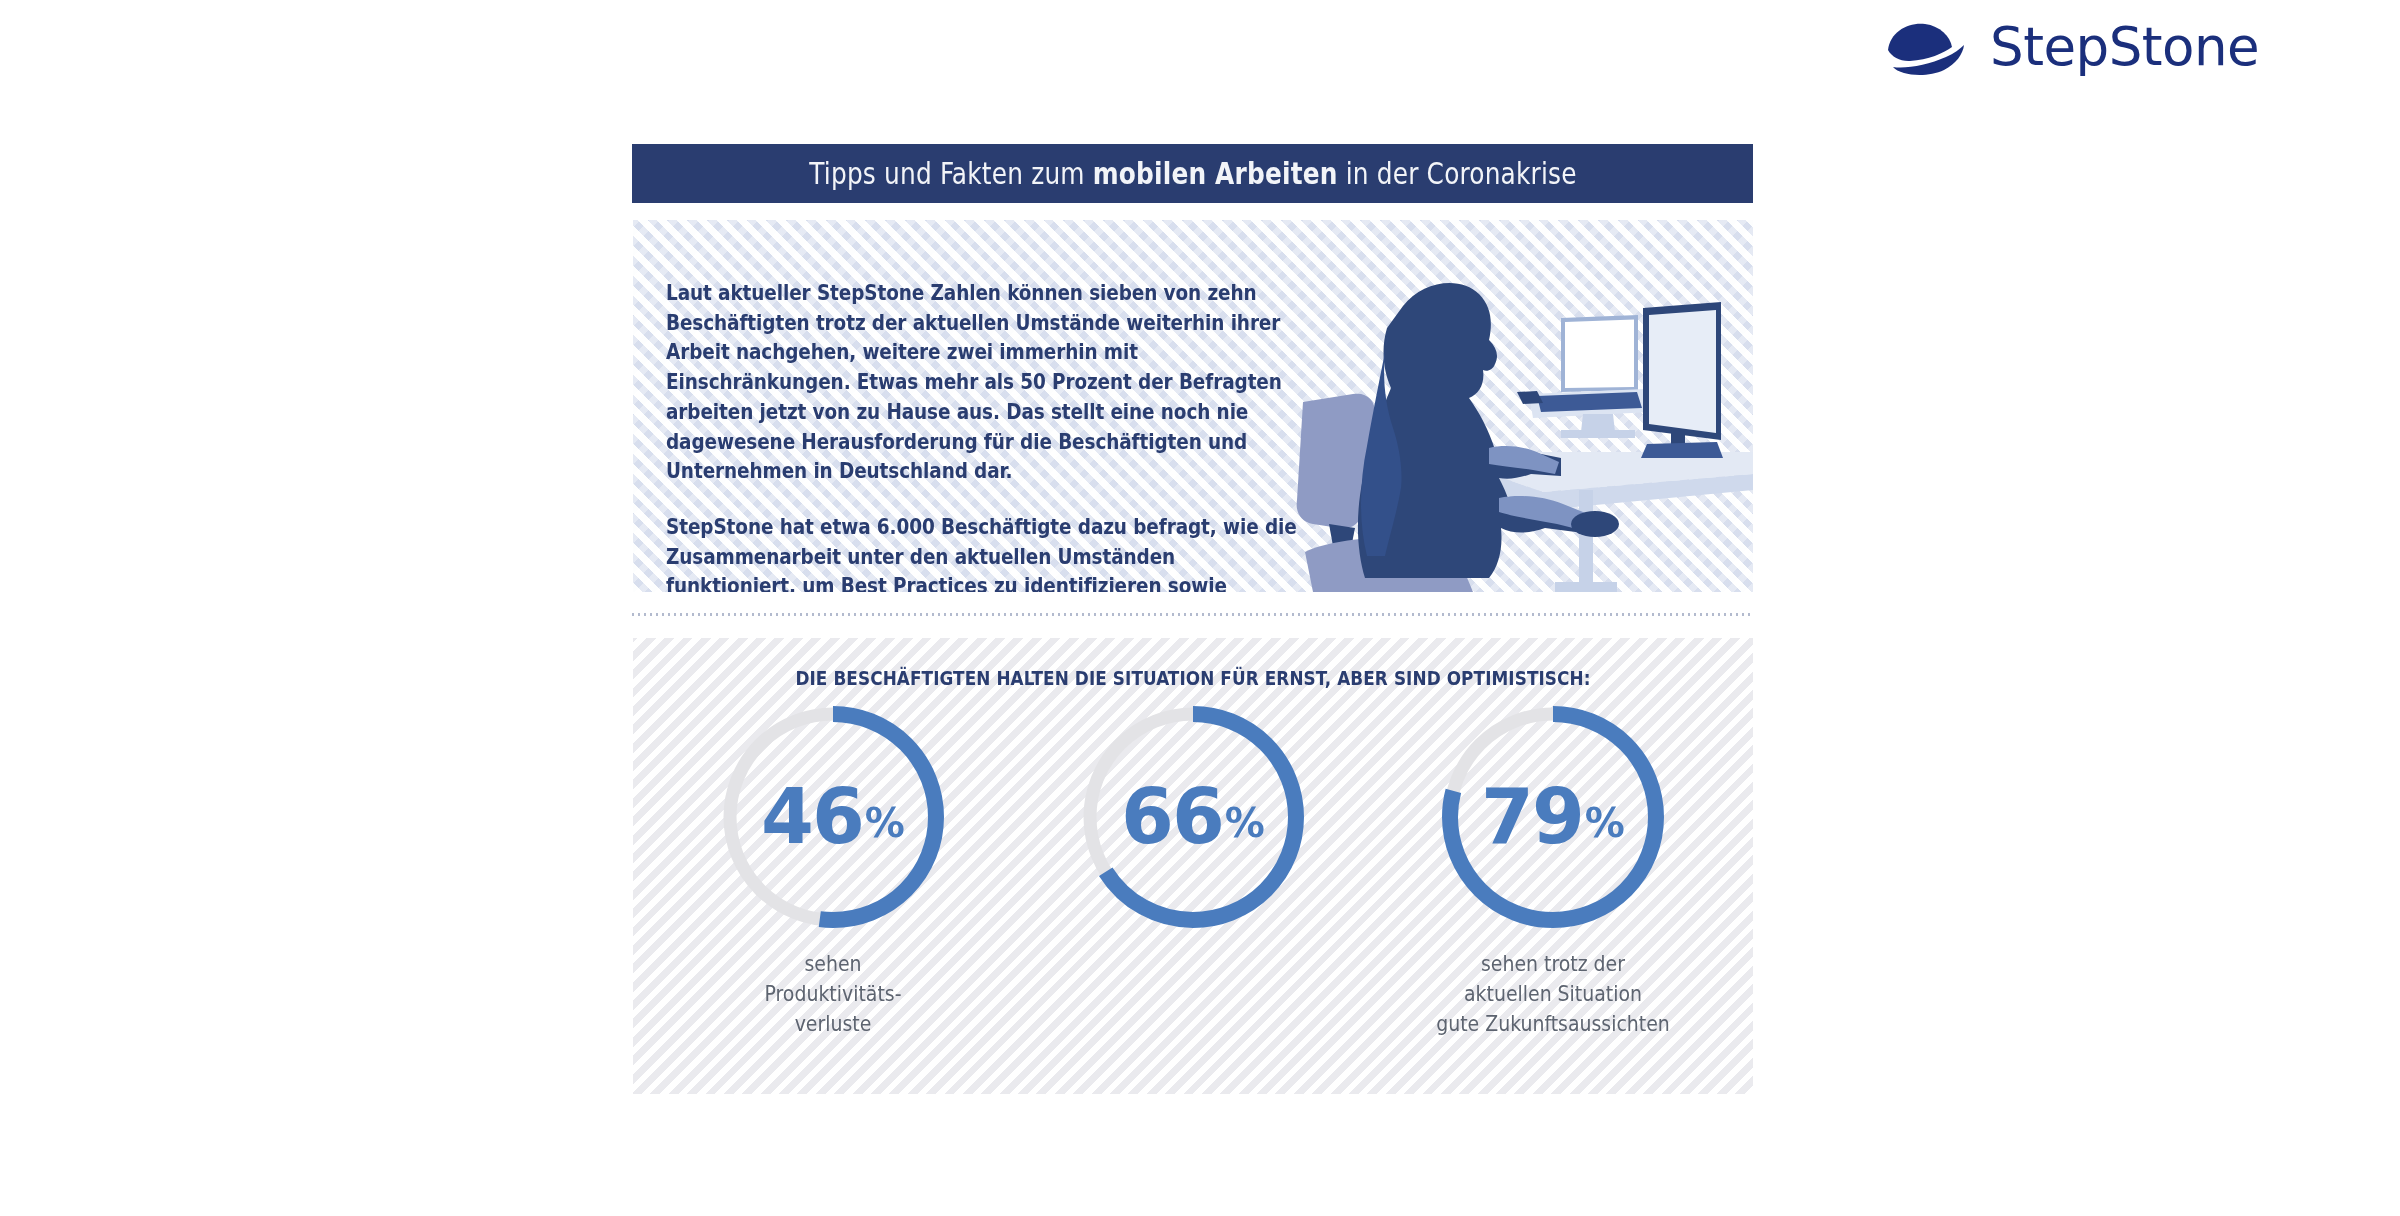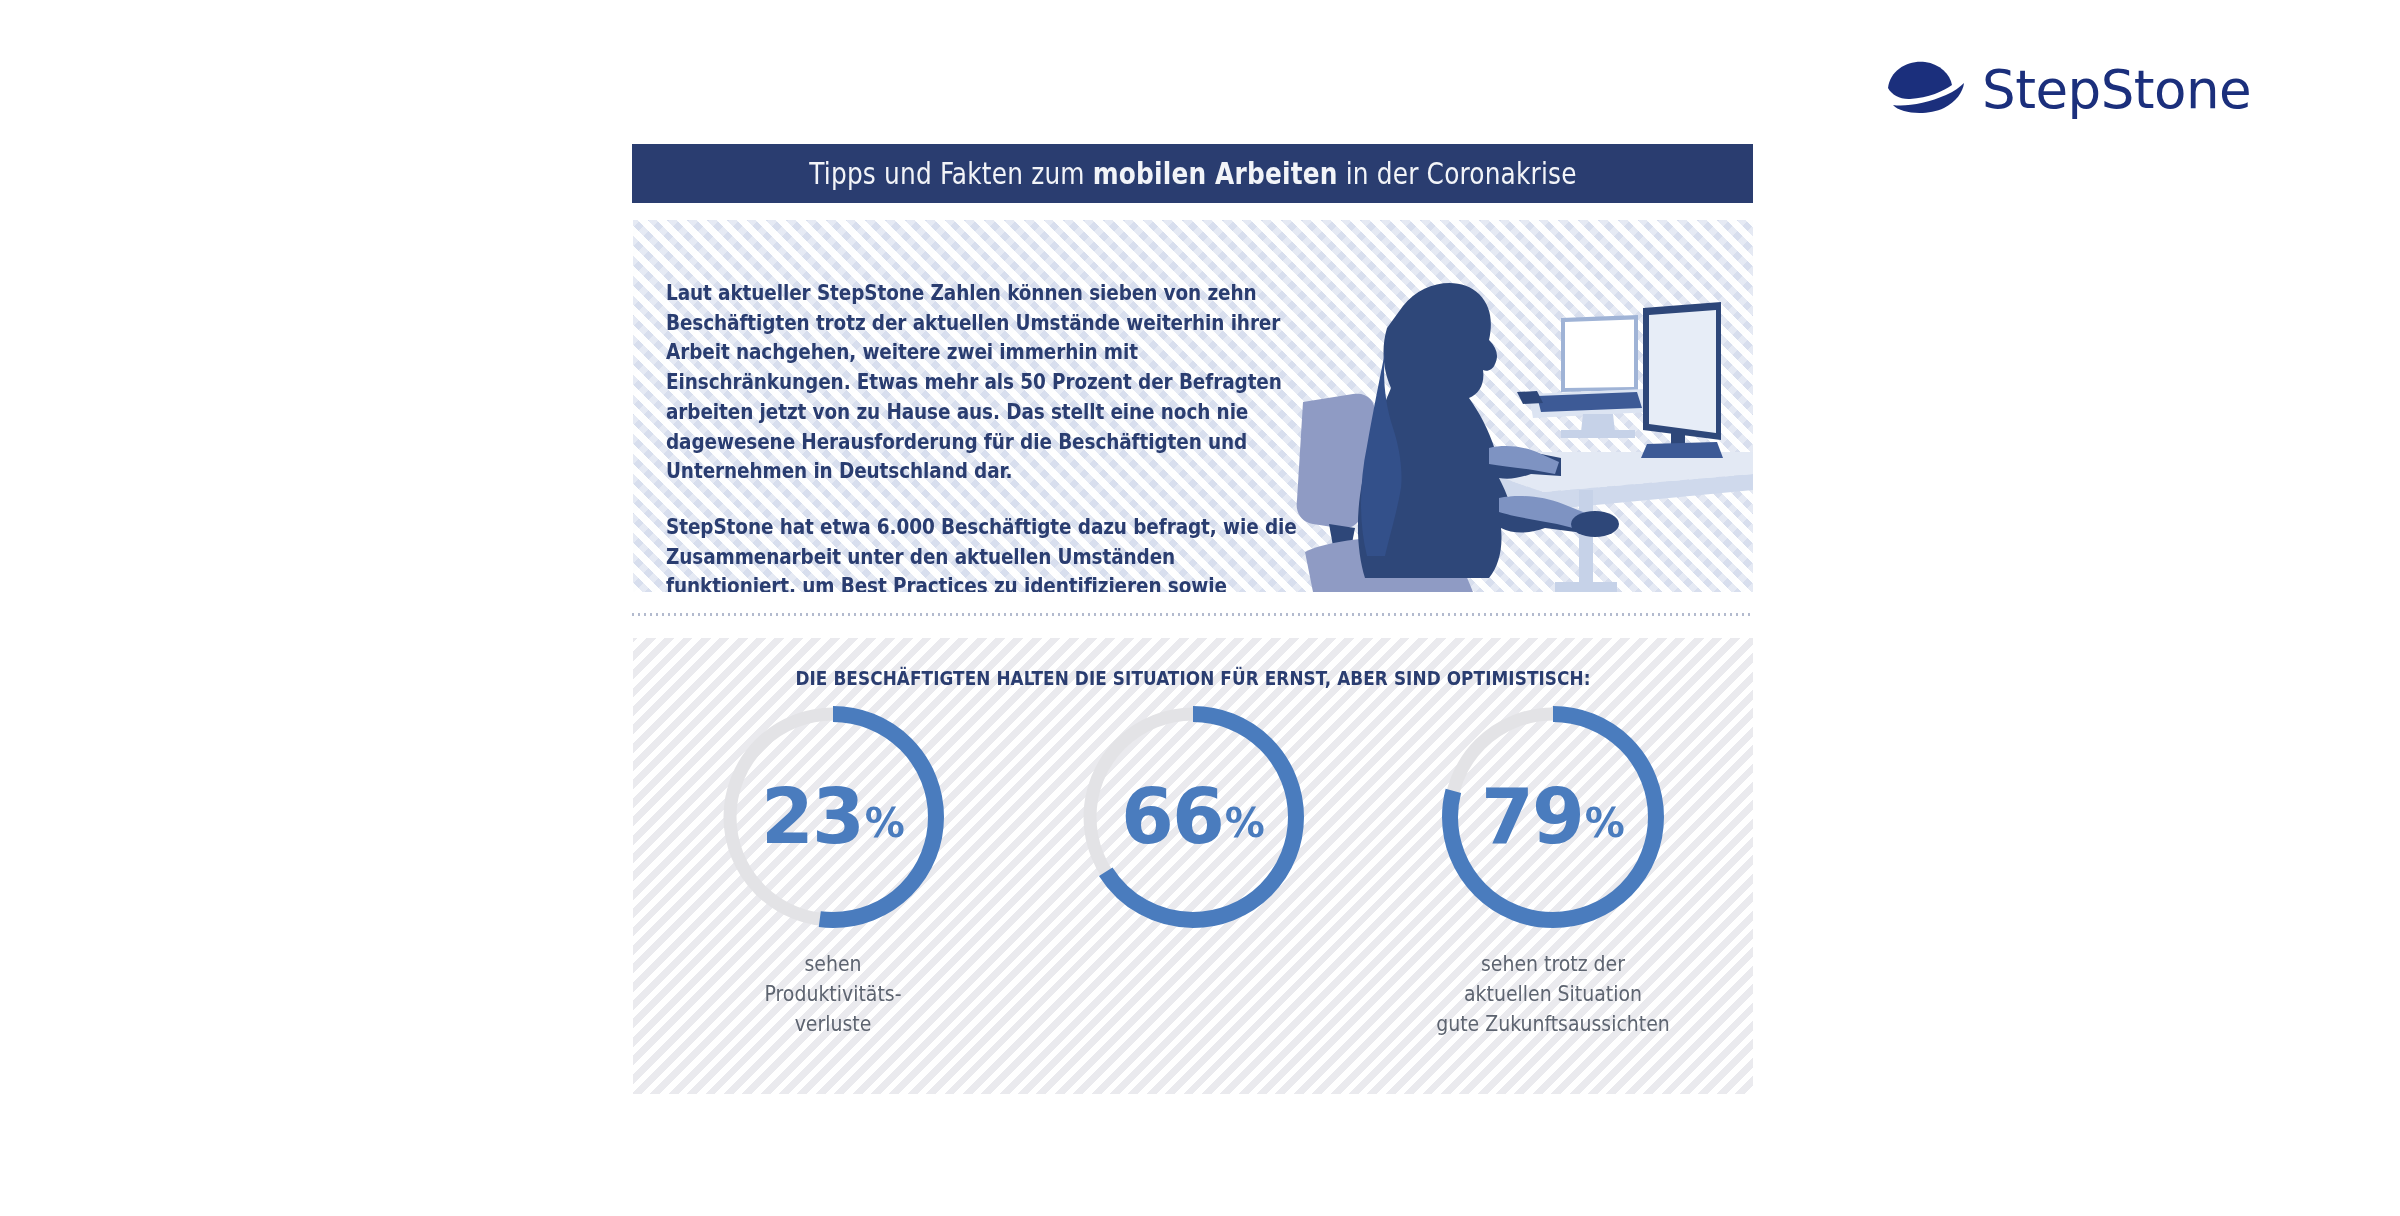--- a/index.html
+++ b/index.html
@@ -12,26 +12,26 @@
     height: 1216px;
     position: relative;
     overflow: hidden;
     font-family: "Liberation Sans", sans-serif;
   }
 
   
   #brand-logo {
     position: absolute;
     left: 1884px;
-    top: 54px;
+    top: 20px;
     width: 420px;
     height: 62px;
     display: flex;
-    align-items: flex-end;
-    gap: 12px;
+    align-items: flex-start;
+    gap: 20px;
   }
   #brand-logo .logo-mark {
     width: 86px;
     height: 58px;
     flex: 0 0 auto;
   }
   #brand-logo .logo-word {
     font-family: "DejaVu Sans", sans-serif;
     font-size: 53px;
     font-weight: 400;
@@ -292,21 +292,21 @@
 
     <div id="donuts">
 
       <div class="donut-cell">
         <div class="donut">
           <svg viewBox="0 0 234 234" width="234" height="234">
             <circle cx="117" cy="117" r="103" fill="none" stroke="#E3E3E6" stroke-width="13"></circle>
             <circle class="arc" cx="117" cy="117" r="103" fill="none" stroke="#4A7CBE" stroke-width="16" stroke-linecap="butt" transform="rotate(-90 117 117)" stroke-dasharray="336.52740505253865 310.6406815869587"></circle>
           </svg>
           <div class="value">
-            <span class="num">23</span>
+            <span class="num">46</span>
               <span class="pct">%</span>
           </div>
         </div>
         <div class="donut-caption">sehen
 Produktivitäts-
 verluste</div>
       </div>
 
       <div class="donut-cell">
         <div class="donut">

